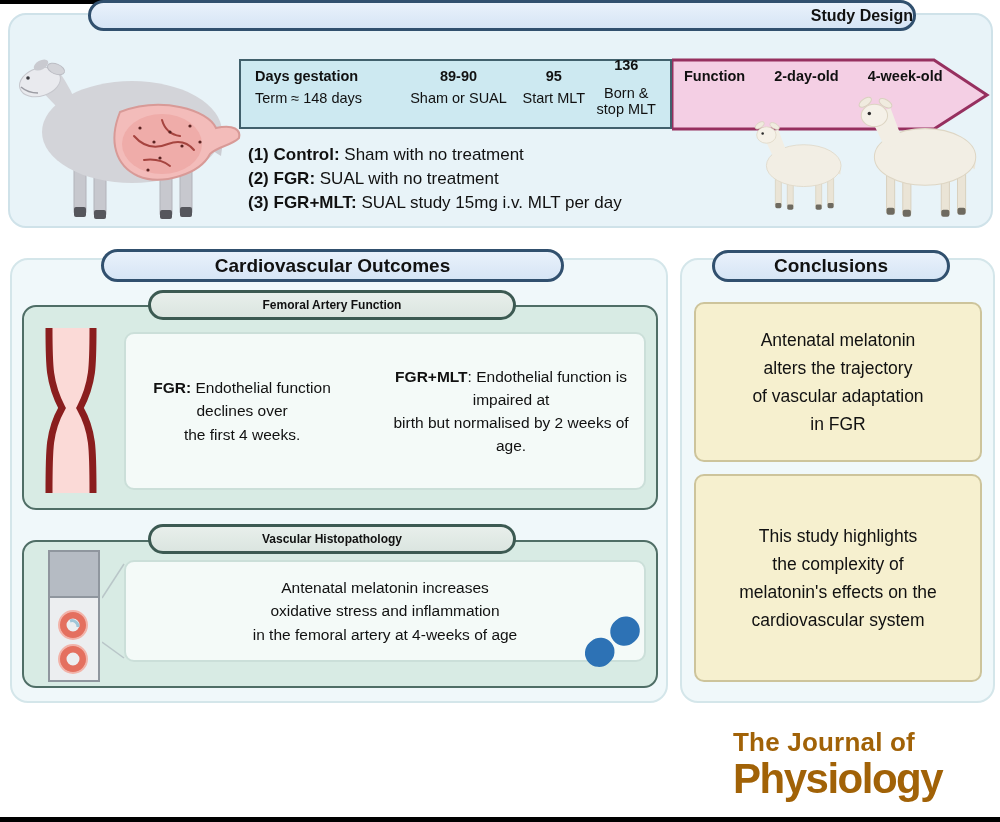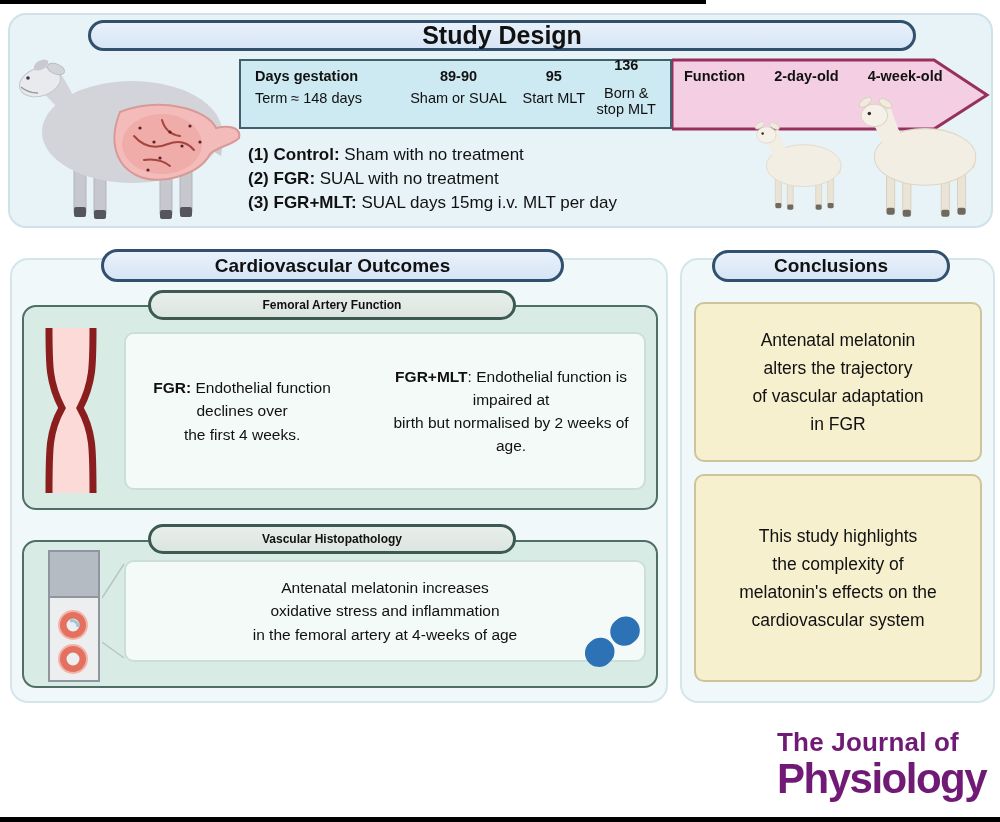--- a/index.html
+++ b/index.html
@@ -20,21 +20,21 @@
   .panel.outcomes { left:10px; top:258px; width:658px; height:445px; background:#f0f8fa; border-color:#d4e6ea; }
   .panel.conclusions { left:680px; top:258px; width:315px; height:445px; background:#f0f8fa; border-color:#d4e6ea; }
 
   .pill {
     position: absolute; border-radius: 999px;
     display: flex; align-items: center; justify-content: center;
     font-weight: bold; text-align: center;
     background: linear-gradient(#e9f1fb, #d6e5f5);
     border: 3px solid #31506e;
   }
-  .pill.study-h { left:88px; top:20px; width:828px; height:31px; font-size:25px; }
+  .pill.study-h { left:88px; top:0; width:828px; height:31px; font-size:16px;justify-content:flex-end; }
   .pill.outcomes-h { left:101px; top:249px; width:463px; height:33px; font-size:19px; }
   .pill.conclusions-h { left:712px; top:250px; width:238px; height:32px; font-size:19px; }
   .pill.sub {
     background: linear-gradient(#e8efeb, #dbe5e0);
     border: 3px solid #3c5a52; font-size:12px; height:30px;
   }
   .pill.femoral-h { left:148px; top:290px; width:368px; }
   .pill.vascular-h { left:148px; top:524px; width:368px; }
 
   .subpanel {
@@ -75,21 +75,21 @@
 
   .ybox {
     position:absolute; left:694px; width:288px;
     background:#f6f0cf; border:2px solid #cdc49b; border-radius:10px;
     display:flex; align-items:center; justify-content:center; text-align:center;
     white-space:pre-line; font-size:17.5px; line-height:1.6;
   }
   .ybox.b1 { top:302px; height:160px; }
   .ybox.b2 { top:474px; height:208px; }
 
-  .logo { position:absolute; left:733px; top:727px; color:#701a75;margin-left:44px; }
+  .logo { position:absolute; left:733px; top:727px; color:#a16207; }
   .logo .l1 { font-size:26px; font-weight:bold; letter-spacing:0.2px; }
   .logo .l2 { font-size:42px; font-weight:bold; letter-spacing:-1.5px; margin-top:-3px; }
 
   .abs { position:absolute; }
 </style>
 </head>
 <body>
 
 <div class="page">
 
@@ -160,21 +160,21 @@
     </svg>
     <div class="arrow-labels" style="left:674px; top:53px;">
       <span>Function</span>
       <span>2-day-old</span>
       <span>4-week-old</span>
     </div>
 
     <div class="groups" style="left:238px; top:128px;">
       <div><b>(1) Control:</b><span> Sham with no treatment</span></div>
       <div><b>(2) FGR:</b><span> SUAL with no treatment</span></div>
-      <div><b>(3) FGR+MLT:</b><span> SUAL days 15mg i.v. MLT per day</span></div>
+      <div><b>(3) FGR+MLT:</b><span> SUAL study 15mg i.v. MLT per day</span></div>
     </div>
 
     <svg class="abs" style="left:734px; top:90px;" width="112" height="122" viewBox="0 0 150 125">
       <g fill="#eae4d6" stroke="#d9d1bf" stroke-width="1">
         <rect x="42" y="76" width="8" height="42" rx="3"></rect>
         <rect x="58" y="80" width="8" height="40" rx="3"></rect>
         <rect x="96" y="80" width="8" height="40" rx="3"></rect>
         <rect x="112" y="76" width="8" height="42" rx="3"></rect>
       </g>
       <g fill="#6e6a60">

